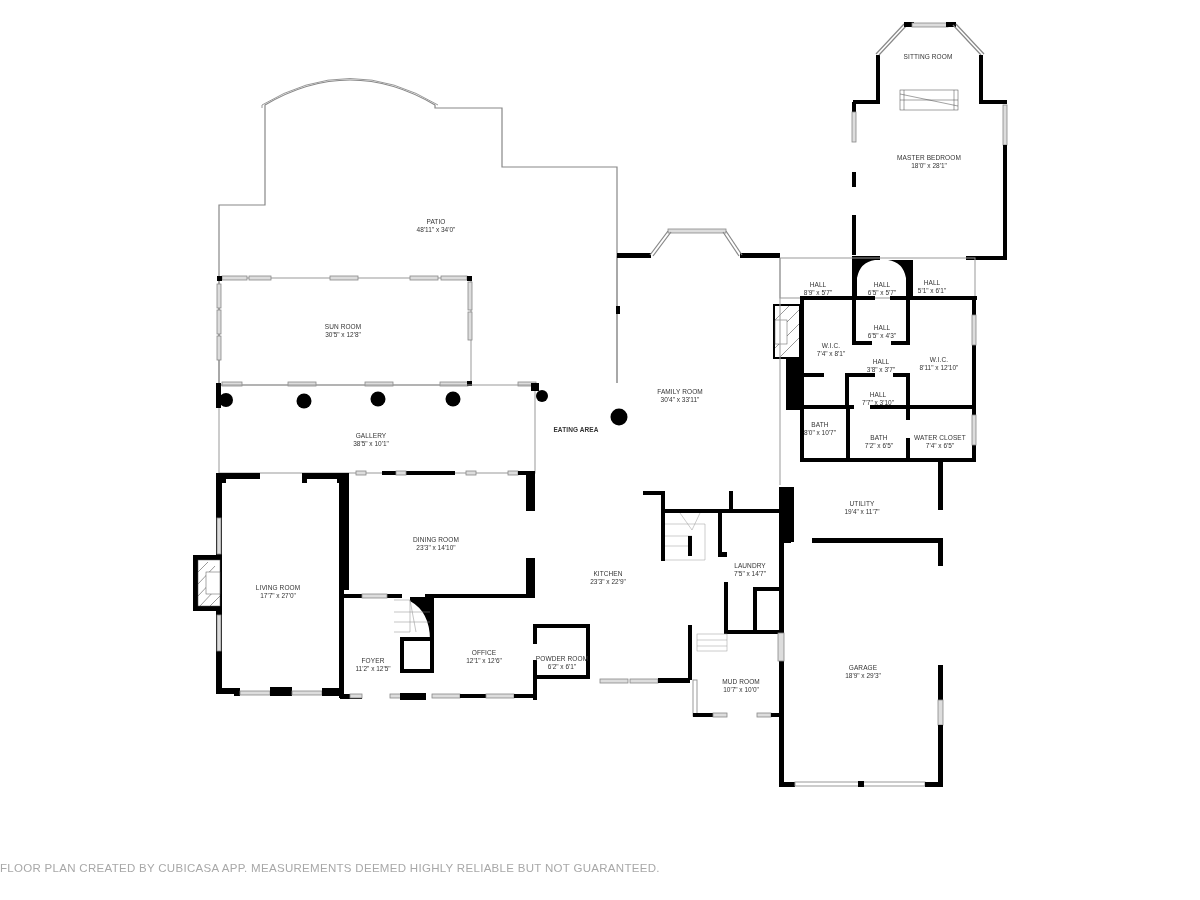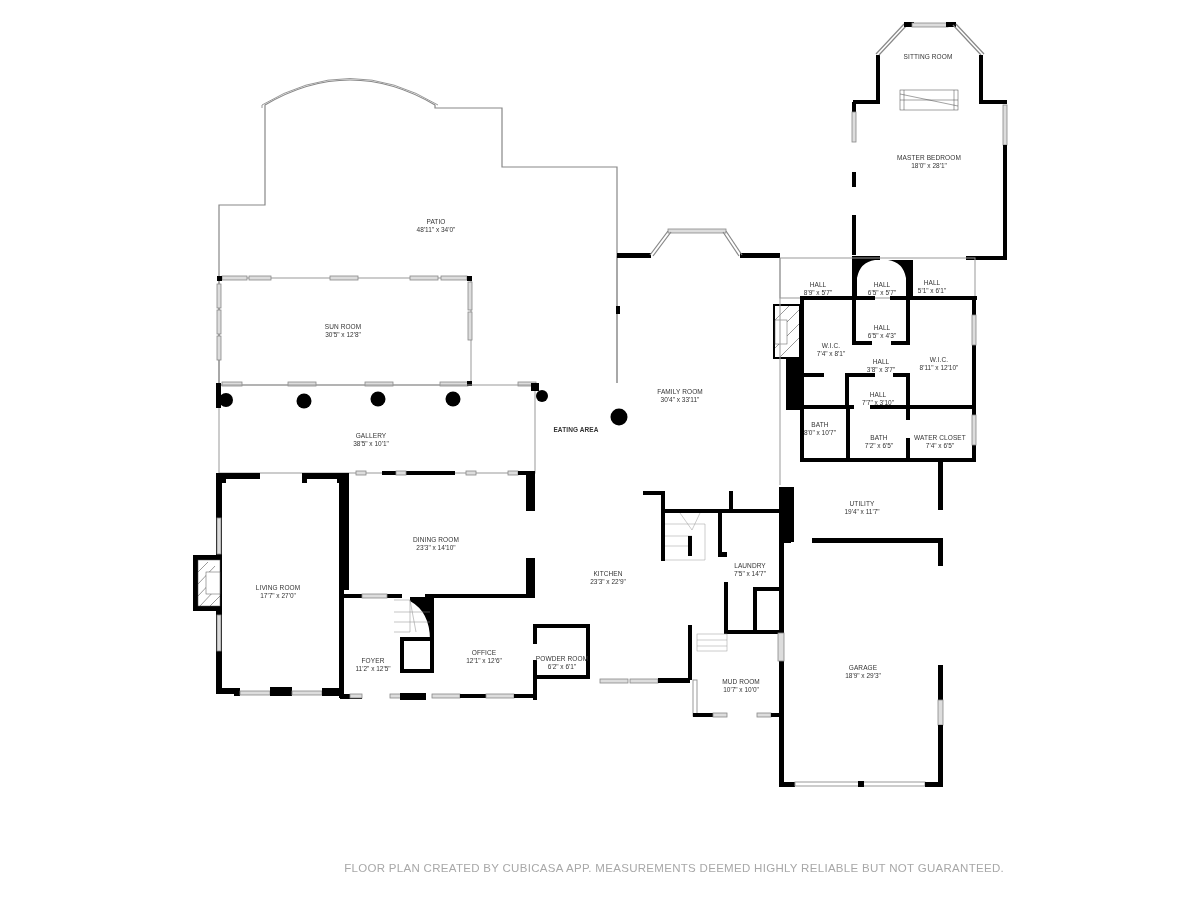--- a/index.html
+++ b/index.html
@@ -6,21 +6,21 @@
   body { width:1200px; height:900px; position:relative; overflow:hidden; font-family:"Liberation Sans", sans-serif; }
   #plan { position:absolute; left:0; top:0; width:1200px; height:900px; }
   .wall { fill:#000; }
   .thin { fill:none; stroke:#999; stroke-width:1; }
   .thin2 { fill:none; stroke:#888; stroke-width:1.2; }
   .win { fill:#ddd; stroke:#888; stroke-width:0.8; }
   .lbl { position:absolute; text-align:center; transform:translate(-50%,-50%); color:#333; font-size:6.5px; line-height:8px; white-space:nowrap; }
   .lbl .nm { display:block; letter-spacing:0.1px; }
   .lbl .dm { display:block; }
   .lbl.bold .nm { font-weight:bold; }
-  #footer { position:absolute; left:0; width:1004px; top:862px; text-align:right; color:#a8a8a8; font-size:11.5px; letter-spacing:0.3px; }
+  #footer { position:absolute; left:0; width:1004px; top:862px; text-align:left; color:#a8a8a8; font-size:11.5px; letter-spacing:0.3px; }
 </style>
 </head>
 <body>
 
 <svg id="plan" viewBox="0 0 1200 900" xmlns="http://www.w3.org/2000/svg">
 
   <g>
     <path class="thin2" d="M219,383 L219,205 L265,205 L265,105 Q350,55 435,105 L435,108 L502,108 L502,167 L617,167 L617,383"></path>
     <path class="thin" d="M262,105 Q350,52 438,105"></path>
     <line class="thin" x1="262" y1="105" x2="262" y2="108"></line>

